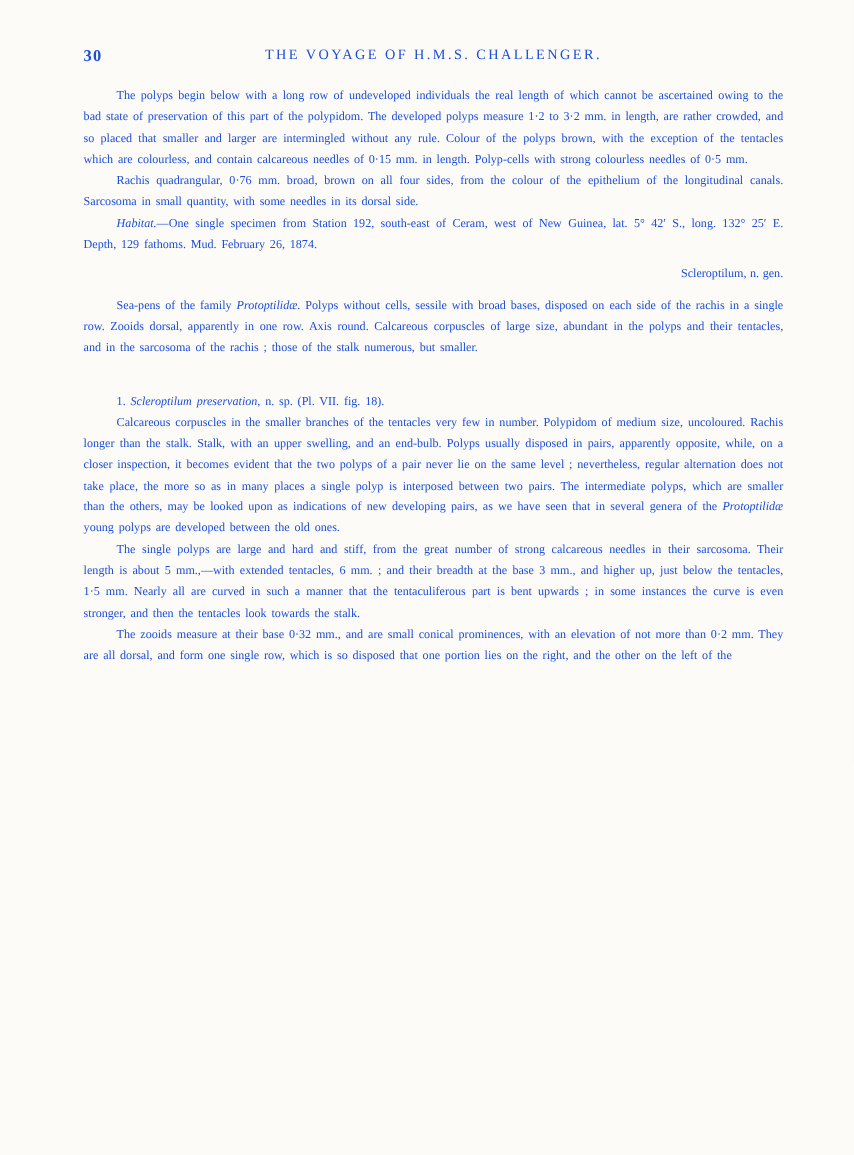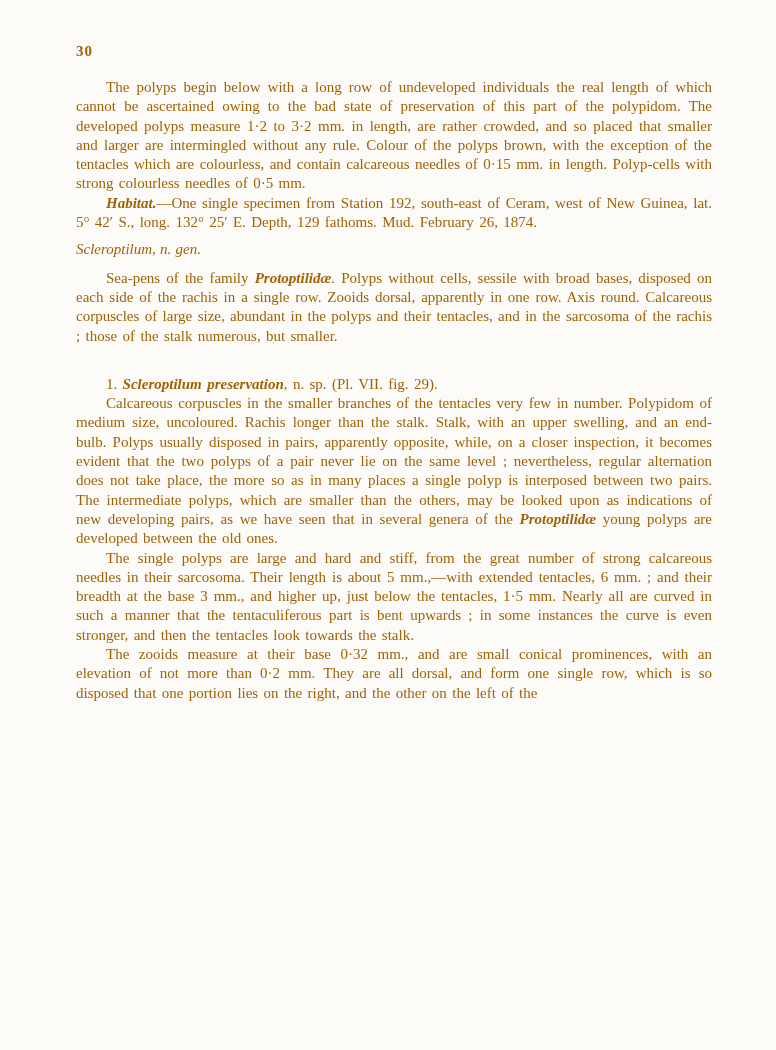--- a/index.html
+++ b/index.html
@@ -11,21 +11,21 @@
     width: 776px;
     height: 1050px;
     overflow: hidden;
     font-family: "Liberation Serif", serif;
   }
   .page {
     box-sizing: border-box;
     width: 776px;
     height: 1050px;
     background: #fcfbf7;
-    color: #a16207;
+    color: #1d4ed8;
     padding: 42px 64px 0 76px;
   }
   .header {
     position: relative;
     height: 20px;
     margin-bottom: 16px;
   }
   .page-number {
     position: absolute;
     left: 0;
@@ -35,62 +35,63 @@
     letter-spacing: 1px;
   }
   .running-title {
     display: block;
     text-align: center;
     font-size: 13px;
     letter-spacing: 2.2px;
     white-space: nowrap;
   }
   .body-text {
-    font-size: 15px;
+    font-size: 11px;
     line-height: 19.3px;
     text-align: justify;
     word-spacing: 1.6px;
   }
   .body-text p {
     margin: 0;
     text-indent: 30px;
   }
-  .i { font-style: italic; font-weight: bold; }
+  .i { font-style: italic; }
   p.genus-heading {
-    text-align: left;
+    text-align: right;
     text-indent: 0;
-    font-style: italic;
     margin: 8px 0 9px;
     word-spacing: 0.5px;
   }
   p.species-heading {
     margin-top: 29px;
   }
 </style>
 </head>
 <body>
 
 <div class="page">
 
   <header class="header">
     <span class="page-number">30</span>
+    <span class="running-title">THE VOYAGE OF H.M.S. CHALLENGER.</span>
   </header>
 
   <main class="body-text">
 
     <p>The polyps begin below with a long row of undeveloped individuals the real length of which cannot be ascertained owing to the bad state of preservation of this part of the polypidom.  The developed polyps measure 1·2 to 3·2 mm. in length, are rather crowded, and so placed that smaller and larger are intermingled without any rule.  Colour of the polyps brown, with the exception of the tentacles which are colourless, and contain calcareous needles of 0·15 mm. in length.  Polyp-cells with strong colourless needles of 0·5 mm.</p>
 
+    <p>Rachis quadrangular, 0·76 mm. broad, brown on all four sides, from the colour of the epithelium of the longitudinal canals.  Sarcosoma in small quantity, with some needles in its dorsal side.</p>
 
     <p><span class="i">Habitat.</span><span>—One single specimen from Station 192, south-east of Ceram, west of New Guinea, lat. 5° 42′ S., long. 132° 25′ E.  Depth, 129 fathoms.  Mud.  February 26, 1874.</span></p>
 
     <p class="genus-heading">Scleroptilum, n. gen.</p>
 
     <p><span>Sea-pens of the family </span><span class="i">Protoptilidæ</span><span>.  Polyps without cells, sessile with broad bases, disposed on each side of the rachis in a single row.  Zooids dorsal, apparently in one row. Axis round.  Calcareous corpuscles of large size, abundant in the polyps and their tentacles, and in the sarcosoma of the rachis ; those of the stalk numerous, but smaller.</span></p>
 
-    <p class="species-heading"><span>1.  </span><span class="i">Scleroptilum preservation</span><span>, n. sp. (Pl. VII. fig. 29).</span></p>
+    <p class="species-heading"><span>1.  </span><span class="i">Scleroptilum preservation</span><span>, n. sp. (Pl. VII. fig. 18).</span></p>
 
     <p><span>Calcareous corpuscles in the smaller branches of the tentacles very few in number. Polypidom of medium size, uncoloured.  Rachis longer than the stalk.  Stalk, with an upper swelling, and an end-bulb.  Polyps usually disposed in pairs, apparently opposite, while, on a closer inspection, it becomes evident that the two polyps of a pair never lie on the same level ; nevertheless, regular alternation does not take place, the more so as in many places a single polyp is interposed between two pairs.  The intermediate polyps, which are smaller than the others, may be looked upon as indications of new developing pairs, as we have seen that in several genera of the </span><span class="i">Protoptilidæ</span><span> young polyps are developed between the old ones.</span></p>
 
     <p>The single polyps are large and hard and stiff, from the great number of strong calcareous needles in their sarcosoma.  Their length is about 5 mm.,—with extended tentacles, 6 mm. ; and their breadth at the base 3 mm., and higher up, just below the tentacles, 1·5 mm.  Nearly all are curved in such a manner that the tentaculiferous part is bent upwards ; in some instances the curve is even stronger, and then the tentacles look towards the stalk.</p>
 
     <p>The zooids measure at their base 0·32 mm., and are small conical prominences, with an elevation of not more than 0·2 mm.  They are all dorsal, and form one single row, which is so disposed that one portion lies on the right, and the other on the left of the</p>
 
   </main>
 
 </div>

